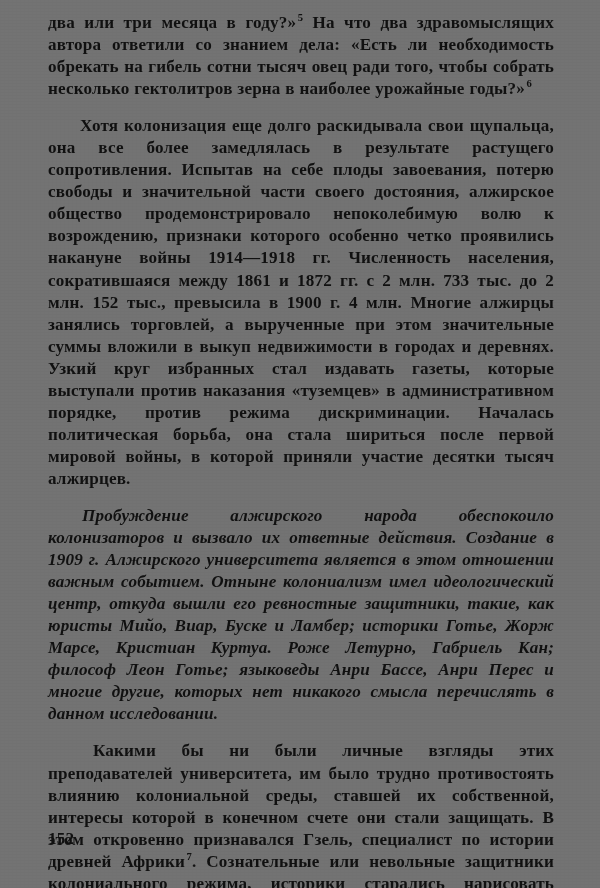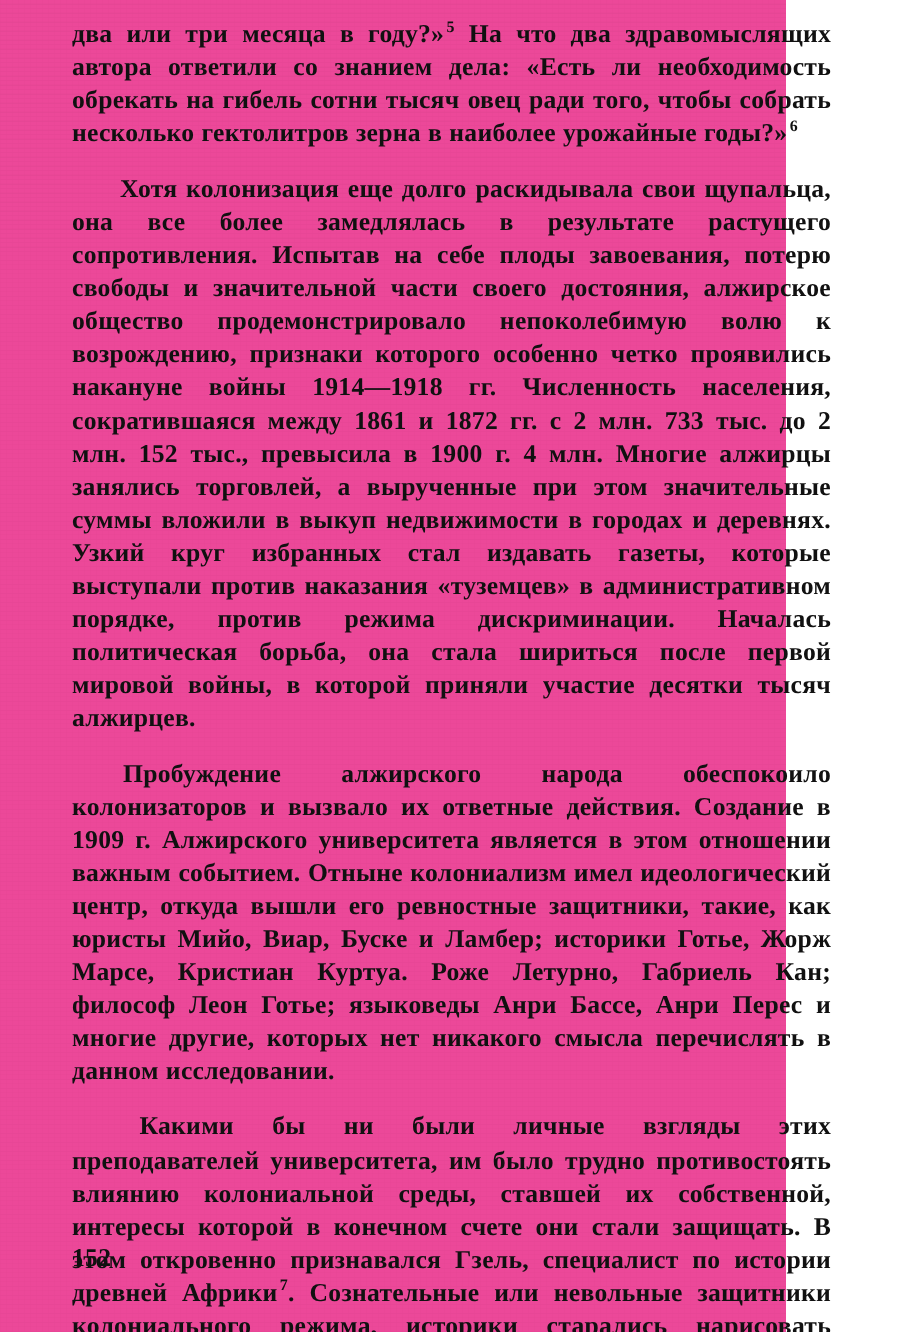--- a/index.html
+++ b/index.html
@@ -14,23 +14,23 @@
     position: relative;
     overflow: hidden;
     font-family: "Liberation Serif", "DejaVu Serif", serif;
     color: #111111;
   }
 
   .page {
     position: absolute;
     top: 0;
     left: 0;
-    width: 524px;
+    width: 600px;
     height: 888px;
-    background: #ec4899;
+    background: #737373;
   }
 
   .text-column {
     position: absolute;
     left: 48px;
     top: 12px;
     width: 506px;
   }
 
   .para {
@@ -45,21 +45,21 @@
     word-spacing: 0.02em;
     -webkit-font-smoothing: none;
     text-rendering: optimizeLegibility;
   }
 
   .para + .para {
     margin-top: 15px;
   }
 
   .indent-1 { text-indent: 32px; }
-  .indent-2 { text-indent: 34px; }
+  .indent-2 { text-indent: 34px; font-style: italic; }
   .indent-3 { text-indent: 45px; }
 
   sup {
     font-size: 0.62em;
     font-weight: 700;
     vertical-align: super;
     line-height: 0;
     padding-left: 1.5px;
   }
 

